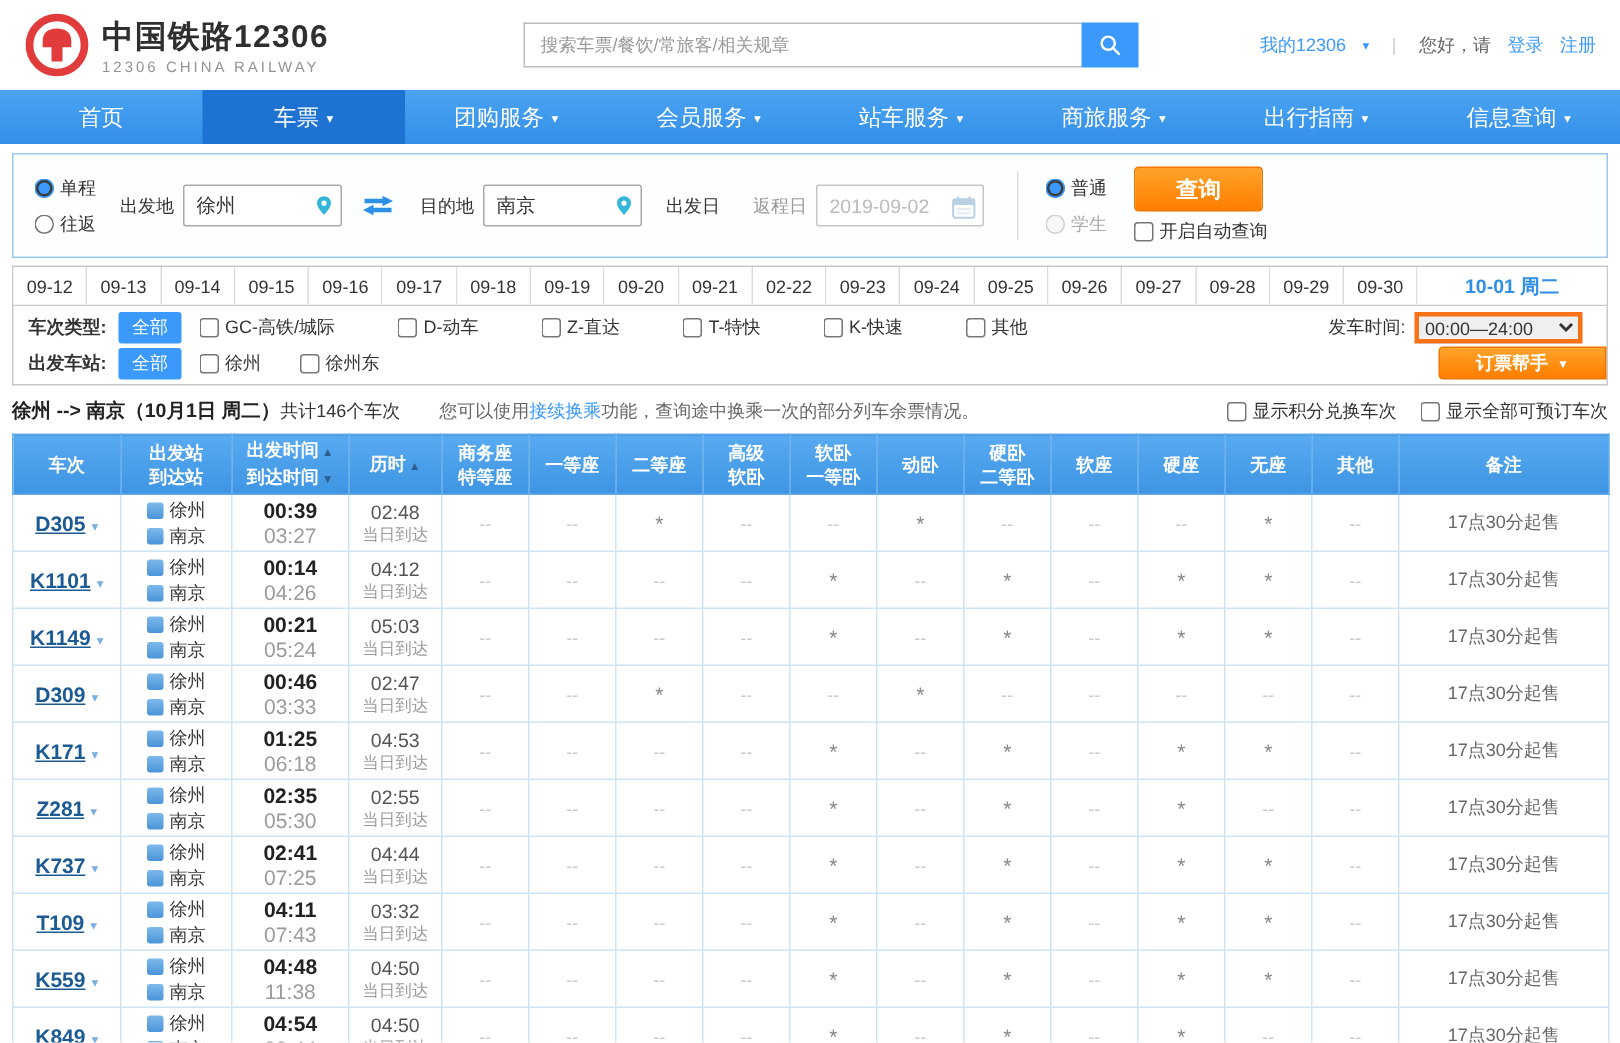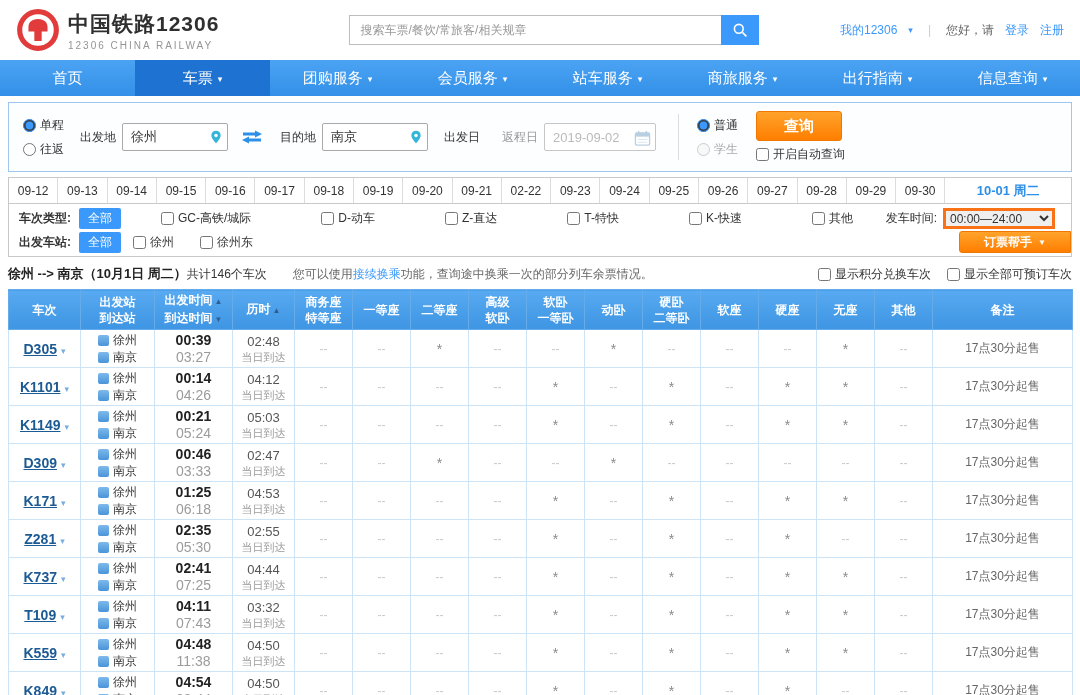--- a/index.html
+++ b/index.html
@@ -62,21 +62,21 @@
   .date-tab.active { flex:2.6; color:#2e8fe8; font-weight:bold; font-size:13px; }
 
   
   .filter-panel { margin:0 8px; border:1px solid #c9c9c9; border-top:none; padding:2px 10px;
     font-size:12px; color:#333; position:relative; }
   .filter-row { display:flex; align-items:center; height:24px; position:relative; }
   .f-row-label { font-weight:bold; color:#333; white-space:nowrap; }
   .tag-all { background:#3b99fc; color:#fff; padding:2px 9px; border-radius:2px;
     margin:0 12px 0 8px; cursor:pointer; font-size:12px; }
   .checks { display:flex; align-items:center; }
-  .checks.wide .filter-check { margin-right:42px;margin-left:28px; }
+  .checks.wide .filter-check { margin-right:42px; }
   .checks.narrow .filter-check { margin-right:26px; }
   .filter-check { display:flex; align-items:center; gap:4px; cursor:pointer; }
   .filter-check input { width:13px; height:13px; }
   .time-filter { position:absolute; right:6px; top:2px; display:flex; align-items:center; gap:6px; }
   .time-select { width:112px; height:21px; font-size:12px; color:#333; border:3px solid #f97316; }
   .helper-btn { margin-left:auto; width:112px; height:22px; background:linear-gradient(#ffa32b,#ff7e00);
     border:1px solid #f07800; border-radius:3px 0 0 3px; color:#fff; font-size:12px; font-weight:bold;
     cursor:pointer; display:flex; align-items:center; justify-content:center; gap:6px; margin-right:-10px; }
   .helper-caret { font-size:8px; }
 

